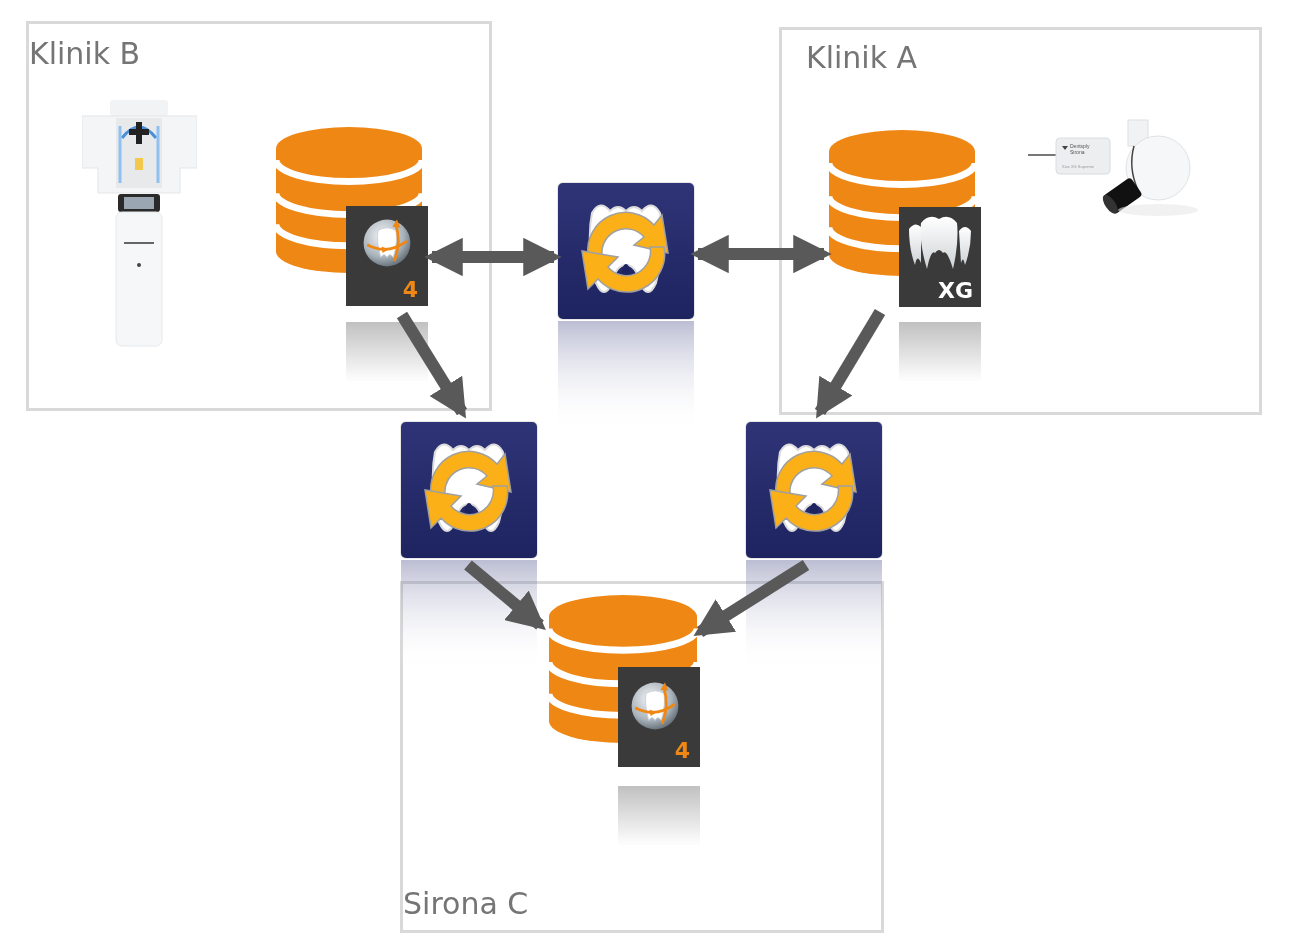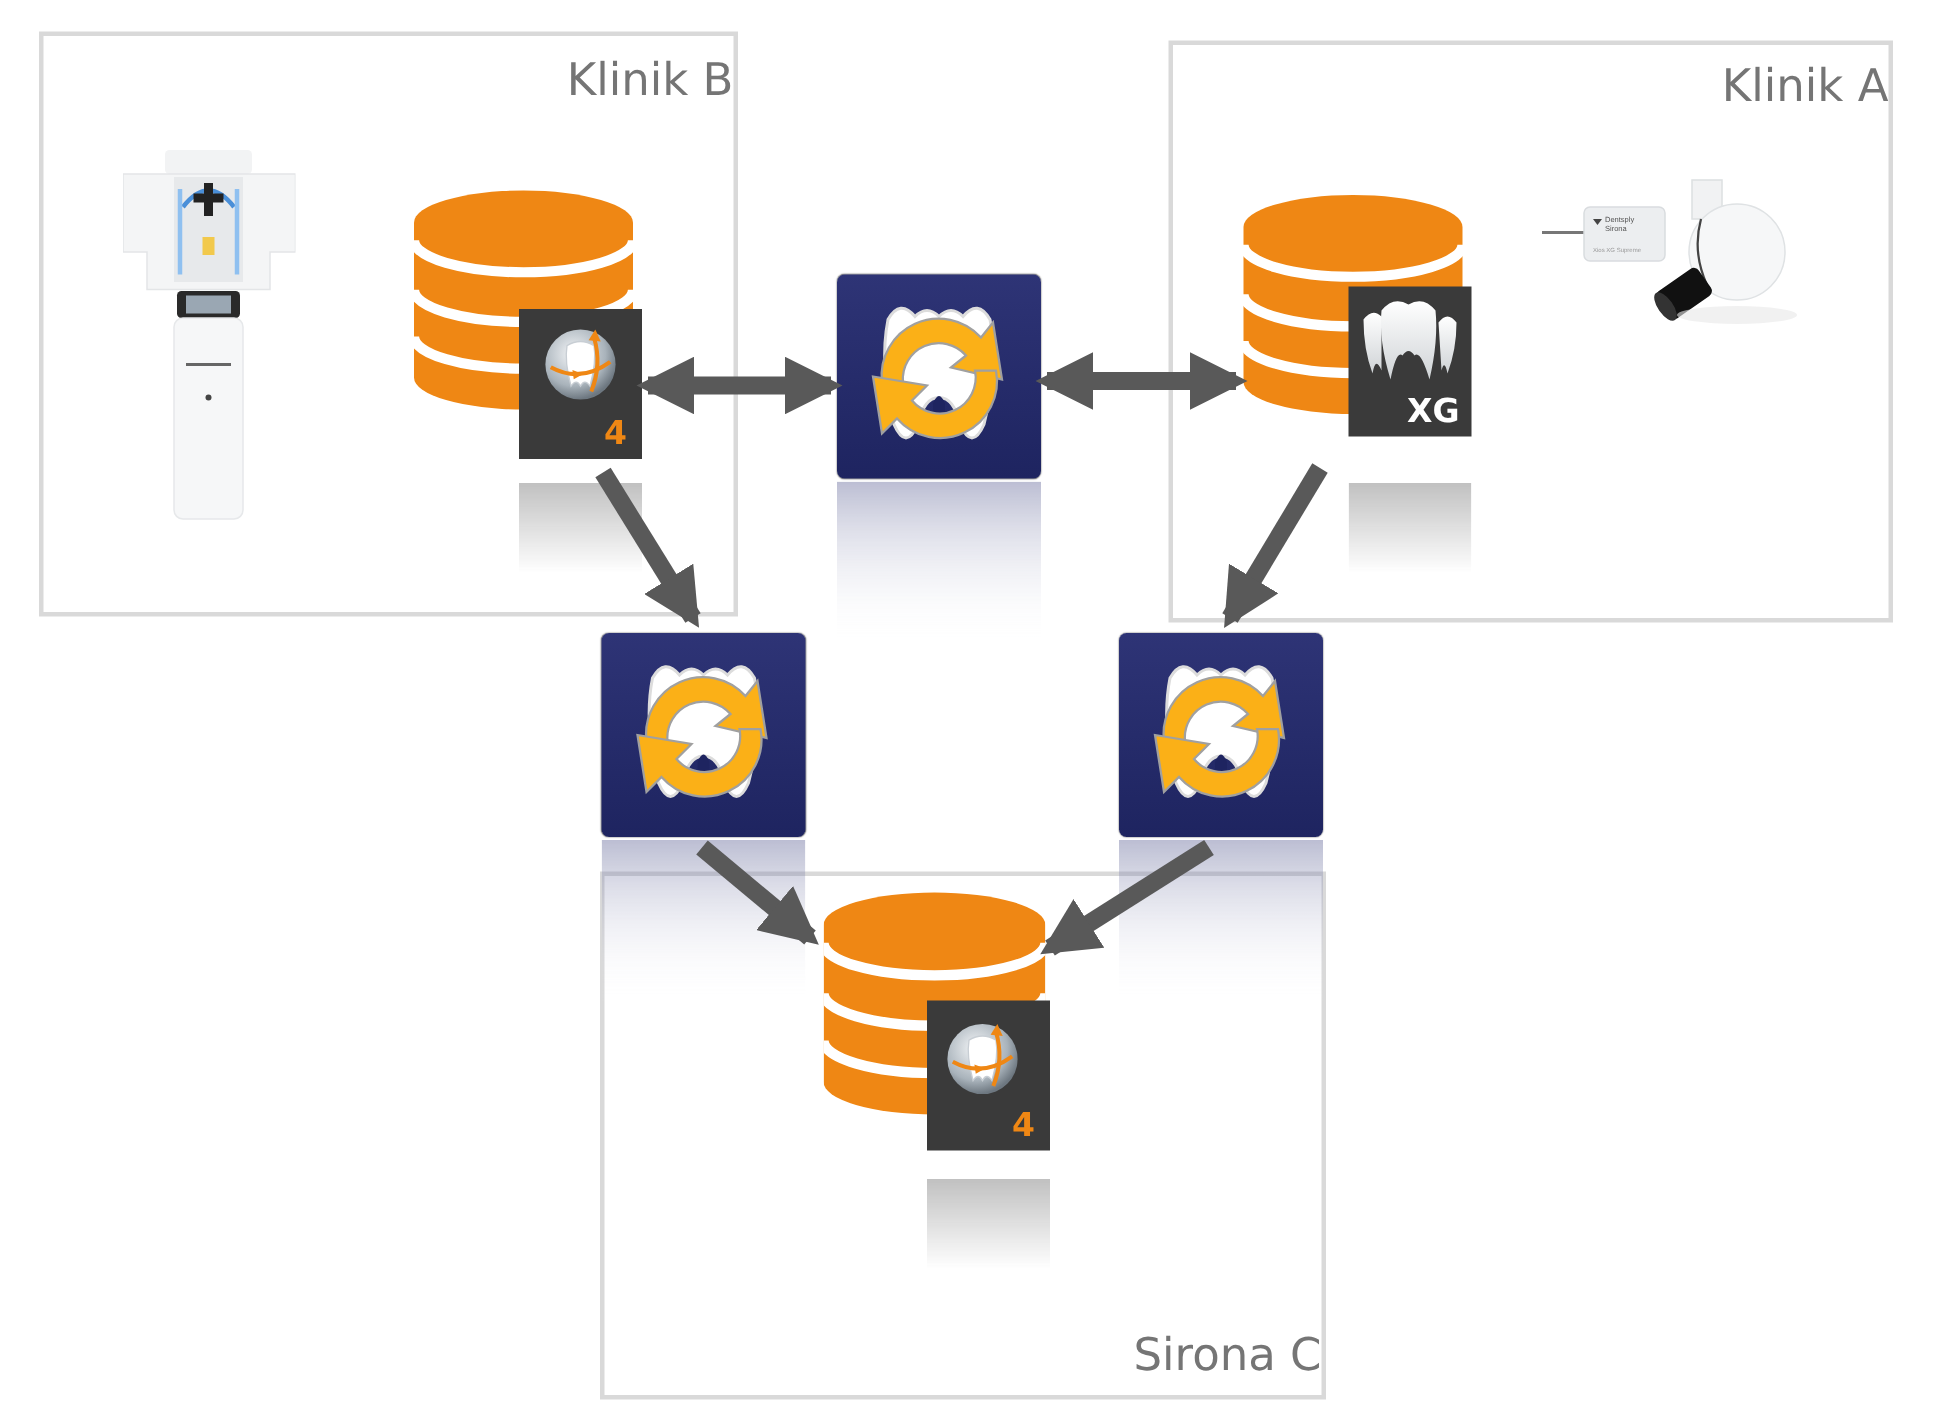--- a/index.html
+++ b/index.html
@@ -1,20 +1,20 @@
 <!DOCTYPE html>
 <html><head>
 <meta charset="utf-8">
 <style>
   html, body { margin:0; padding:0; background:#ffffff; }
   body { width:1301px; height:946px; position:relative; overflow:hidden;
          font-family:"Liberation Sans", "DejaVu Sans", sans-serif; }
   .abs { position:absolute; }
   .clinic-box { position:absolute; border:3px solid #d9d9d9; box-sizing:border-box; background:transparent; }
-  .clinic-title { position:absolute; left:0; right:0; text-align:right; color:#757575;
+  .clinic-title { position:absolute; left:0; right:0; text-align:left; color:#757575;
                   font-family:"DejaVu Sans", sans-serif; font-size:30px; }
   .db { position:absolute; }
   .badge { position:absolute; width:82px; height:100px; background:#3a3a3a; }
   .badge-label { position:absolute; right:10px; bottom:4px; font-weight:bold;
                  font-family:"DejaVu Sans", sans-serif; font-size:22px; }
   .sync { position:absolute; width:136px; height:136px; border-radius:5px;
           background:linear-gradient(#2e3476, #1e2460); box-shadow:0 0 1px #111; }
   .reflect { position:absolute; opacity:0.35;
              -webkit-mask-image:linear-gradient(to bottom, rgba(0,0,0,0.9), rgba(0,0,0,0));
              mask-image:linear-gradient(to bottom, rgba(0,0,0,0.9), rgba(0,0,0,0)); }
@@ -63,21 +63,21 @@
       <path d="M30 72 A38 38 0 0 1 96 42 L104 32 L110 70 L76 62 L86 54 A24 24 0 0 0 44 72 Z" fill="#fbb017" stroke="#a0a0a0" stroke-width="1.5"></path>
       <path d="M106 64 A38 38 0 0 1 40 96 L30 106 L24 68 L60 74 L50 84 A24 24 0 0 0 92 64 Z" fill="#fbb017" stroke="#a0a0a0" stroke-width="1.5"></path>
     </symbol>
   </defs>
 </svg>
 
 <div class="clinic-box" style="left:26px;top:21px;width:466px;height:390px;">
   <div class="clinic-title" style="top:12px;">Klinik B</div>
 </div>
 <div class="clinic-box" style="left:779px;top:27px;width:483px;height:388px;">
-  <div class="clinic-title" style="top:10px;">Klinik A</div>
+  <div class="clinic-title" style="top:10px;padding-left:24px;">Klinik A</div>
 </div>
 <div class="clinic-box" style="left:400px;top:581px;width:484px;height:352px;">
   <div class="clinic-title" style="top:302px;">Sirona C</div>
 </div>
 
 <div class="abs" style="left:82px;top:98px;width:115px;height:250px;">
   <svg width="115" height="250" viewBox="0 0 115 250">
     <rect x="28" y="2" width="58" height="16" rx="3" fill="#f2f3f4"></rect>
     <path d="M0 18 L115 18 L115 70 L98 70 L98 95 L16 95 L16 70 L0 70 Z" fill="#f4f5f6" stroke="#e3e5e7"></path>
     <rect x="34" y="20" width="46" height="70" fill="#e7e9eb"></rect>
@@ -139,21 +139,21 @@
       <use href="#sym-db"></use>
     </svg>
 </div>
 
 <div class="badge" style="left:346px;top:206px;">
   <svg style="position:absolute;left:14px;top:10px;" width="54" height="54">
       <use href="#sym-tooth-4"></use>
     </svg>
   <span class="badge-label" style="color:#ef8714;">4</span>
 </div>
-<div class="badge" style="left:899px;top:191px;">
+<div class="badge" style="left:899px;top:207px;">
   <svg style="position:absolute;left:6px;top:6px;" width="70" height="60">
       <use href="#sym-teeth-xg"></use>
     </svg>
   <span class="badge-label" style="color:#ffffff;right:8px;">XG</span>
 </div>
 <div class="badge" style="left:618px;top:667px;">
   <svg style="position:absolute;left:10px;top:12px;" width="54" height="54">
       <use href="#sym-tooth-4"></use>
     </svg>
   <span class="badge-label" style="color:#ef8714;">4</span>

